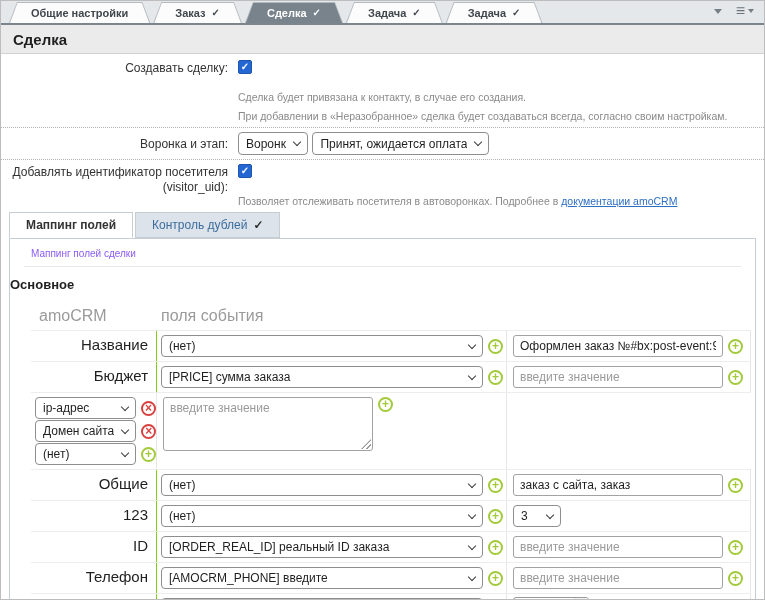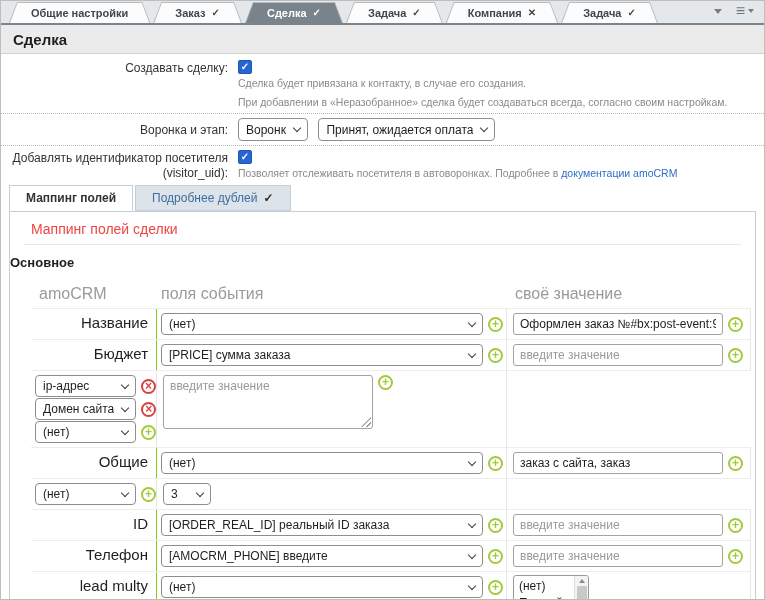--- a/index.html
+++ b/index.html
@@ -26,40 +26,40 @@
   .header { height: 29px; background: #ebebeb; border-bottom: 1px solid #d2d2d2; display: flex; align-items: center; padding-left: 12px; }
   .header-title { font-size: 15px; font-weight: bold; color: #1f1f1f; }
 
   
   .settings { padding-top: 6px; background: #fff; }
   .srow { display: flex; }
   .slabel { width: 237px; flex-shrink: 0; text-align: right; padding-right: 10px; font-size: 12px; color: #333; line-height: 15px; padding-top: 1px; }
   .sctrl { flex: 1; min-width: 0; }
   .checkbox { width: 14px; height: 14px; background: #2567d2; border: 1px solid #1f56ae; border-radius: 2px; display: flex; align-items: center; justify-content: center; cursor: pointer; }
   .checkbox .check { color: #fff; font-size: 10px; font-weight: bold; line-height: 1; }
-  .help { font-size: 10.5px; color: #8a8a8a; line-height: 13px; margin-top: 3px; }
-  .help-link { color: #2e6fc4; cursor: pointer; }
+  .help { font-size: 10.5px; color: #8a8a8a; line-height: 13px; margin-top: 17px; }
+  .help-link { color: #2e6fc4; text-decoration: underline; cursor: pointer; }
   .dotted { border: none; border-top: 1px dotted #b5b5b5; margin: 4px 0; }
 
   
   .selectbox { display: inline-flex; align-items: center; background: #fff; border: 1px solid #8e8e8e; border-radius: 4px; height: 23px; padding: 0 7px; font-size: 12px; color: #1f1f1f; gap: 8px; cursor: pointer; vertical-align: middle; }
   .selectbox .sel-text { flex: 1; overflow: hidden; white-space: nowrap; }
   .chevron { width: 6px; height: 6px; border-right: 1.5px solid #3c3c3c; border-bottom: 1.5px solid #3c3c3c; transform: rotate(45deg); margin-top: -3px; flex-shrink: 0; }
   .sel-funnel { width: 70px; }
   .sel-stage { min-width: 158px; }
   .sel-event { width: 322px; height: 22px; }
   .sel-small { width: 48px; height: 22px; }
 
   
   .itabs { display: flex; margin: 4px 0 0 8px; position: relative; z-index: 1; }
   .itab { height: 26px; display: flex; align-items: center; gap: 6px; padding: 0 16px; border: 1px solid #c6cdd3; background: #dce3ea; color: #3d6d9d; font-size: 12px; margin-right: 2px; cursor: pointer; }
   .itab.active { background: #fff; color: #333; font-weight: bold; border-bottom: 1px solid #fff; margin-bottom: -1px; }
   .itab .mark { color: #2c2c2c; font-weight: bold; }
   .mapbox { border: 1px solid #c6cdd3; margin: 0 8px; background: #fff; height: 500px; }
-  .map-title { font-size: 14px; color: #ef4444; padding: 9px 0 7px 21px; }
+  .map-title { font-size: 10px; color: #8b5cf6; padding: 9px 0 7px 21px; }
   .map-divider { border: none; border-top: 1px solid #e9e9e9; margin: 0 14px; }
   .section-title { text-align: left; font-size: 13px; font-weight: bold; color: #1f1f1f; padding: 10px 0; }
 
   
   .maptable { margin-left: 21px; width: 720px; }
   .map-hrow, .map-row { display: grid; grid-template-columns: 126px 350px 244px; }
   .map-hrow > div { padding: 5px 0 5px 8px; font-size: 16px; color: #9a9a9a; }
   .map-hrow .h2 { padding-left: 4px; }
   .map-row { border-top: 1px solid #ededed; }
   .cell-field { text-align: right; padding: 5px 8px 0 0; font-size: 15px; color: #1f1f1f; border-right: 1px solid #84cc16; }
@@ -99,24 +99,20 @@
     </div>
     <div class="tab active">
       <span>Сделка</span>
       <span class="mark">✓</span>
     </div>
     <div class="tab">
       <span>Задача</span>
       <span class="mark">✓</span>
     </div>
     <div class="tab">
-      <span>Компания</span>
-      <span class="mark">✕</span>
-    </div>
-    <div class="tab">
       <span>Задача</span>
       <span class="mark">✓</span>
     </div>
     <div class="tabbar-icons">
       <span class="caret-sm"></span>
       <span class="menu-wrap">
         <span class="menu-glyph">≡</span>
         <span class="caret-xs"></span>
       </span>
     </div>
@@ -141,21 +137,21 @@
 
     <hr class="dotted">
 
     <div class="srow">
       <div class="slabel" style="padding-top:5px;">Воронка и этап:</div>
       <div class="sctrl">
         <span class="selectbox sel-funnel">
           <span class="sel-text">Воронка</span>
           <span class="chevron"></span>
         </span>
-        <span class="selectbox sel-stage" style="margin-left:6px;">
+        <span class="selectbox sel-stage" style="">
           <span class="sel-text">Принят, ожидается оплата</span>
           <span class="chevron"></span>
         </span>
       </div>
     </div>
 
     <hr class="dotted">
 
     <div class="srow">
       <div class="slabel">Добавлять идентификатор посетителя (visitor_uid):</div>
@@ -170,35 +166,34 @@
       </div>
     </div>
 
   </div>
 
   <div class="itabs">
     <div class="itab active">
       <span>Маппинг полей</span>
     </div>
     <div class="itab">
-      <span>Подробнее дублей</span>
+      <span>Контроль дублей</span>
       <span class="mark">✓</span>
     </div>
   </div>
 
   <div class="mapbox">
     <div class="map-title">Маппинг полей сделки</div>
     <hr class="map-divider">
     <div class="section-title">Основное</div>
 
     <div class="maptable">
       <div class="map-hrow">
         <div>amoCRM</div>
         <div class="h2">поля события</div>
-        <div>своё значение</div>
       </div>
 
       <div class="map-row">
         <div class="cell-field">Название</div>
         <div class="cell-events">
           <div class="fline">
             <span class="selectbox sel-event">
               <span class="sel-text">(нет)</span>
               <span class="chevron"></span>
             </span>
@@ -280,20 +275,21 @@
         </div>
         <div class="cell-custom">
           <div class="fline">
             <input class="txt" value="заказ с сайта, заказ" style="">
             <span class="ibtn add">+</span>
           </div>
         </div>
       </div>
 
       <div class="map-row">
+        <div class="cell-field">123</div>
         <div class="cell-events">
           <div class="fline">
             <span class="selectbox sel-event">
               <span class="sel-text">(нет)</span>
               <span class="chevron"></span>
             </span>
             <span class="ibtn add">+</span>
           </div>
         </div>
         <div class="cell-custom">

